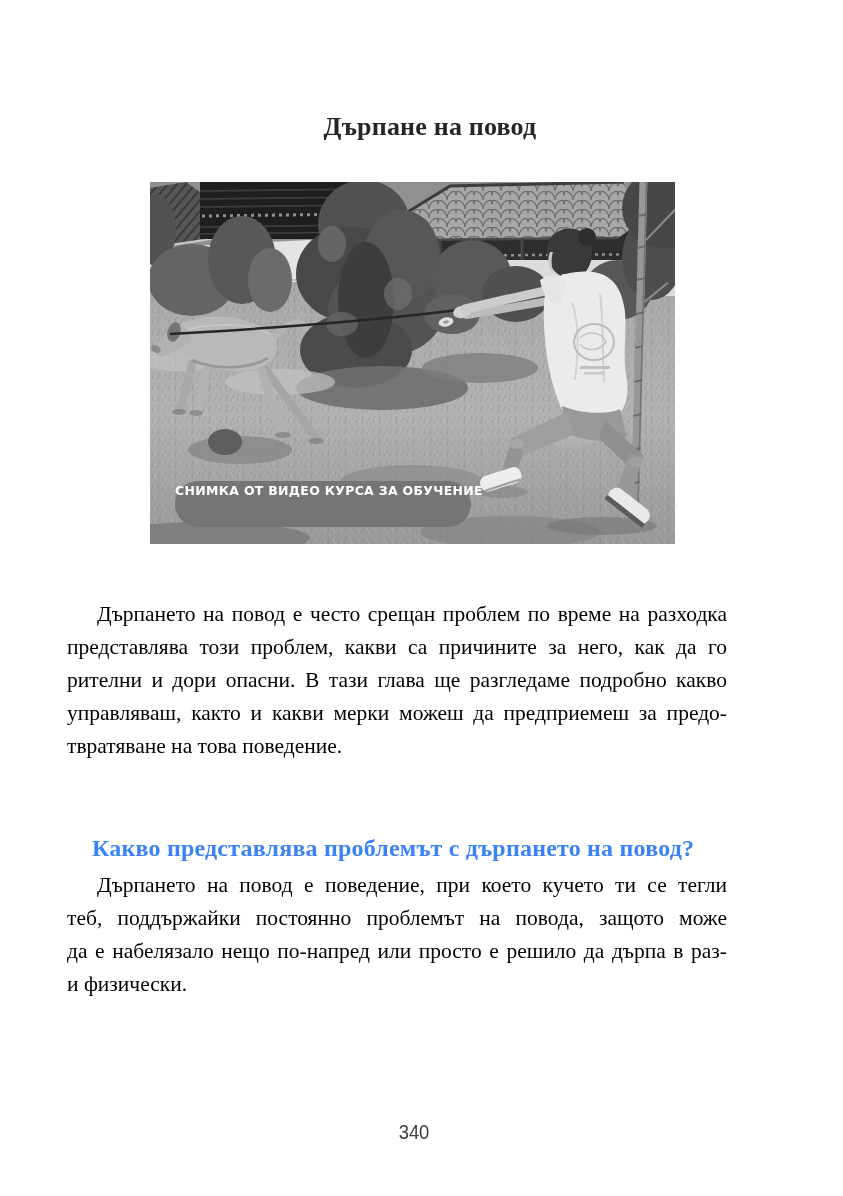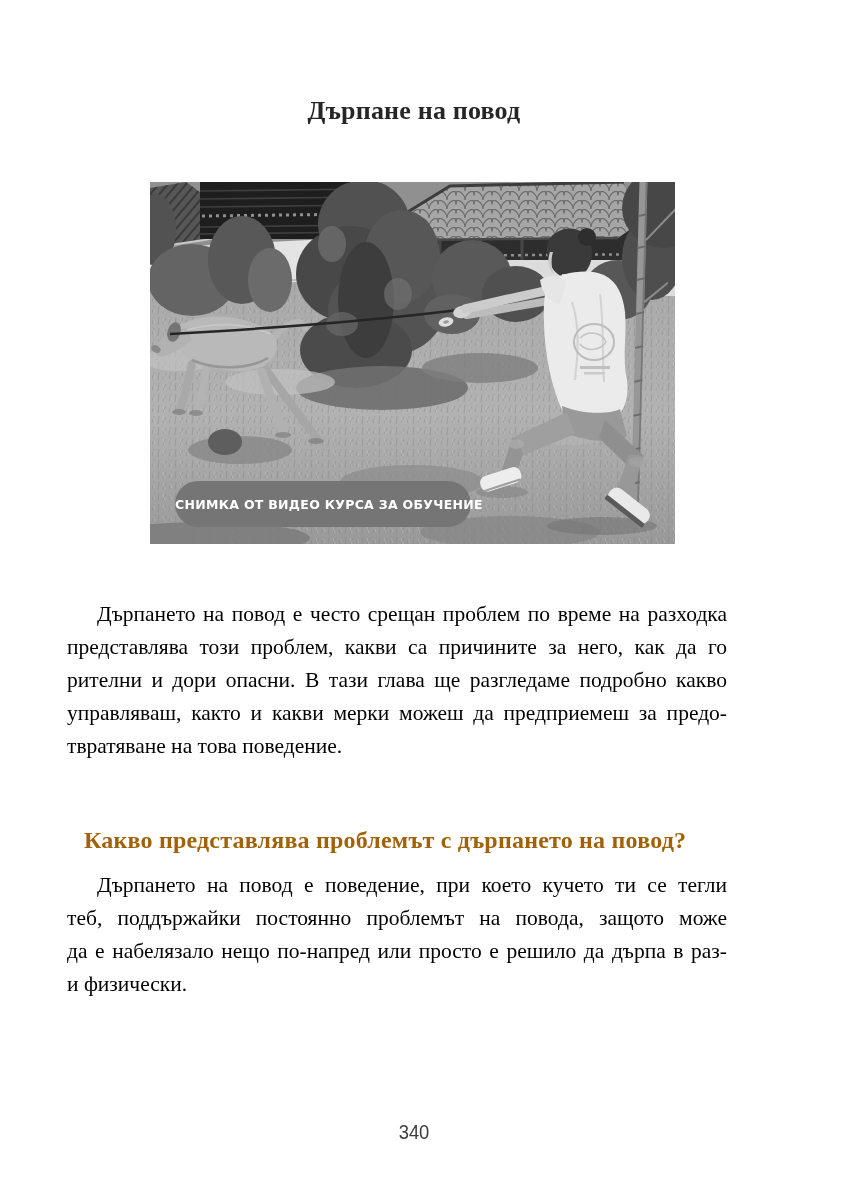--- a/index.html
+++ b/index.html
@@ -1,48 +1,48 @@
 <!DOCTYPE html>
 <html><head>
 <meta charset="utf-8">
 <style>
   html,body { margin:0; padding:0; background:#ffffff; }
   .page {
     position:relative; width:843px; height:1196px; background:#ffffff;
     font-family:"Liberation Serif", serif; color:#242424; overflow:hidden;
   }
   .page-title {
-    position:absolute; left:84px; top:96px; width:660px; margin:0;
+    position:absolute; left:84px; top:96px; width:660px; margin:16px;
     text-align:center; font-size:26px; font-weight:bold; color:#262626;
     letter-spacing:0.2px;
   }
   .photo {
     position:absolute; left:150px; top:182px; width:525px; height:362px; margin:0;
   }
   .photo svg { position:absolute; left:0; top:0; }
   .caption-pill {
     position:absolute; left:25px; top:299px; width:296px; height:46px;
     background:#757575; border-radius:23px; color:#ffffff;
     font-family:"DejaVu Sans", sans-serif; font-weight:bold; font-size:12.5px;
     line-height:19px; letter-spacing:0.3px; text-align:center;
-    display:flex; flex-direction:column; justify-content:center;
+    display:flex; flex-direction:column; 
   }
   .caption-pill div { white-space:nowrap; }
   .body-text {
     position:absolute; left:67px; width:660px;
     font-size:21.5px; line-height:33px; color:#000000;
   }
   .body-text .line { text-align:justify; text-align-last:justify; height:33px; }
   .body-text .line.last { text-align-last:left; }
   .body-text .line.indent { text-indent:30px; }
   #intro-par { top:598px; }
   #section-par { top:869px; }
   .section-heading {
-    position:absolute; left:84px; top:827px; width:680px; margin:0;
-    font-size:24px; font-weight:bold; color:#a16207; letter-spacing:0.2px;
+    position:absolute; left:84px; top:827px; width:680px; margin:8px;
+    font-size:24px; font-weight:bold; color:#3b82f6; letter-spacing:0.2px;
   }
   .page-number {
     position:absolute; left:84px; top:1121px; width:660px; text-align:center;
     font-family:"Liberation Sans", sans-serif; font-size:20px; color:#3d3d3d;
     transform:scaleX(0.92);
   }
 </style>
 </head>
 <body>
 

